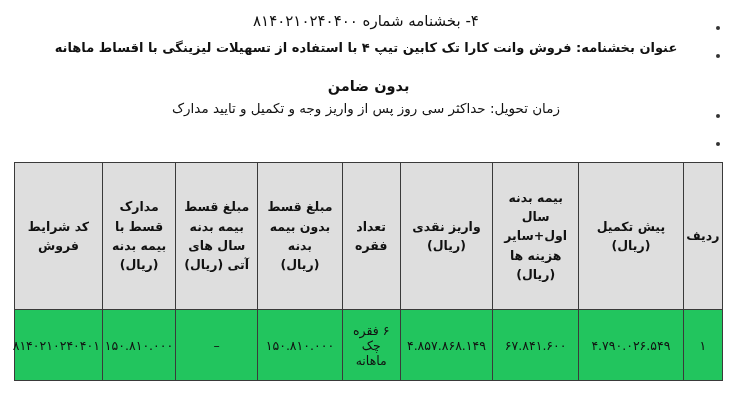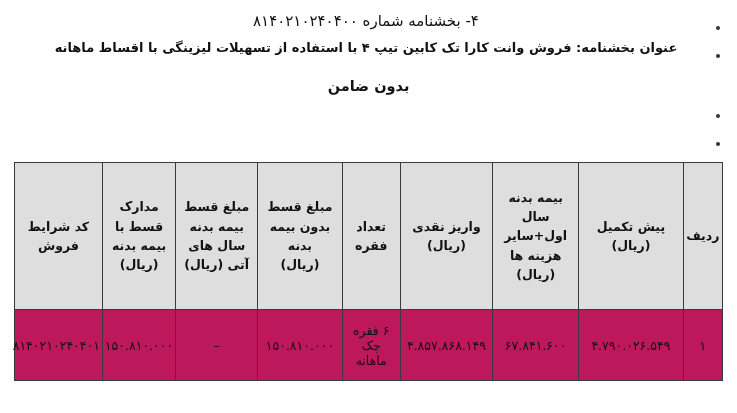--- a/index.html
+++ b/index.html
@@ -108,21 +108,21 @@
   table.deal thead th {
     background: #dedede;
     height: 140px;
     font-weight: bold;
     font-size: 12.5px;
     line-height: 1.55;
   }
   table.deal tbody td {
     height: 64px;
     font-size: 12.5px;
-    background: #be185d;
+    background: #22c55e;
   }
   .c-row    { width: 5.2%; }
   .c-pre    { width: 15.0%; }
   .c-ins1   { width: 12.2%; }
   .c-cash   { width: 13.2%; }
   .c-count  { width: 8.0%; }
   .c-inst   { width: 12.0%; }
   .c-future { width: 11.6%; }
   .c-with   { width: 10.3%; }
   .c-code   { width: 12.5%; }
@@ -146,20 +146,21 @@
       <span class="bullet-dot"></span>
       <span class="bullet-text line-2">عنوان بخشنامه: فروش وانت کارا تک کابین تیپ ۴ با استفاده از تسهیلات لیزینگی با اقساط ماهانه</span>
     </div>
 
     <div class="sub-bold-row">
       <span class="line-3">بدون ضامن</span>
     </div>
 
     <div class="bullet-row">
       <span class="bullet-dot"></span>
+      <span class="bullet-text line-4">زمان تحویل: حداکثر سی روز پس از واریز وجه و تکمیل و تایید مدارک</span>
     </div>
 
     <div class="bullet-row">
       <span class="bullet-dot"></span>
     </div>
 
   </div>
 
   <div class="table-wrap">
     <table class="deal">

